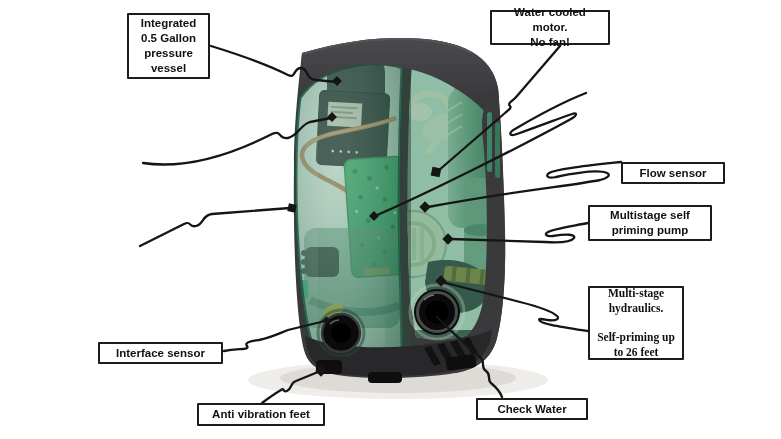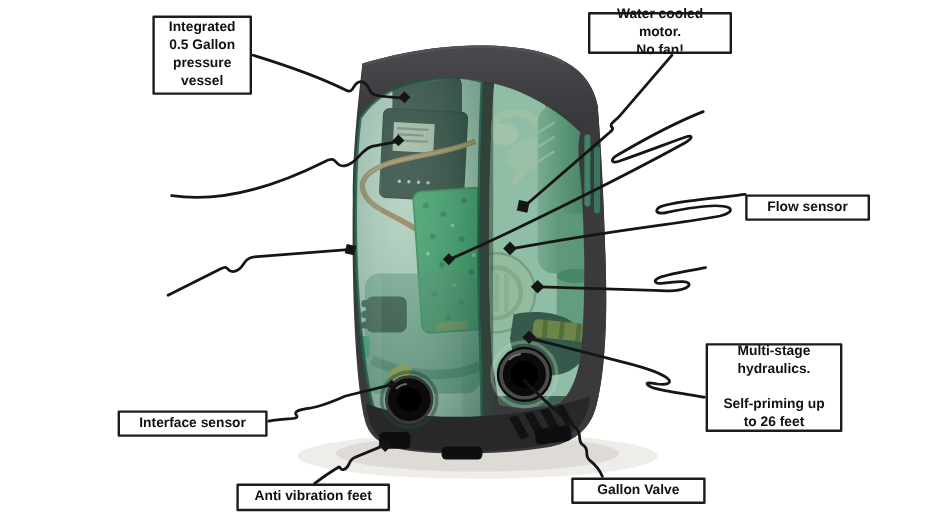--- a/index.html
+++ b/index.html
@@ -212,22 +212,24 @@
     </g>
   </svg>
 
   <div class="callout" style="left:127px; top:13px;  width:83px;  height:66px;"><span>Integrated
 0.5 Gallon
 pressure
 vessel</span></div>
   <div class="callout" style="left:490px; top:10px;  width:120px; height:35px;"><span>Water cooled motor.
 No fan!</span></div>
   <div class="callout" style="left:621px; top:151px; width:104px; height:22px;margin-top:11px;"><span>Flow sensor</span></div>
-  <div class="callout" style="left:588px; top:286px; width:114px; height:74px;"><span>Multi-stage
+  <div class="callout" style="left:588px; top:205px; width:124px; height:36px;"><span>Multistage self
+priming pump</span></div>
+  <div class="callout" style="left:588px; top:286px; width:96px; height:74px;font-family:Liberation Serif, serif;"><span>Multi-stage
 hydraulics.
 
 Self-priming up
 to 26 feet</span></div>
   <div class="callout" style="left:98px;  top:342px; width:125px; height:22px;"><span>Interface sensor</span></div>
   <div class="callout" style="left:197px; top:403px; width:128px; height:23px;justify-content:center;"><span>Anti vibration feet</span></div>
-  <div class="callout" style="left:476px; top:398px; width:112px; height:22px;"><span>Gallon Valve</span></div>
+  <div class="callout" style="left:476px; top:398px; width:112px; height:22px;"><span>Check Water</span></div>
 
 </div>
 
 </body></html>

